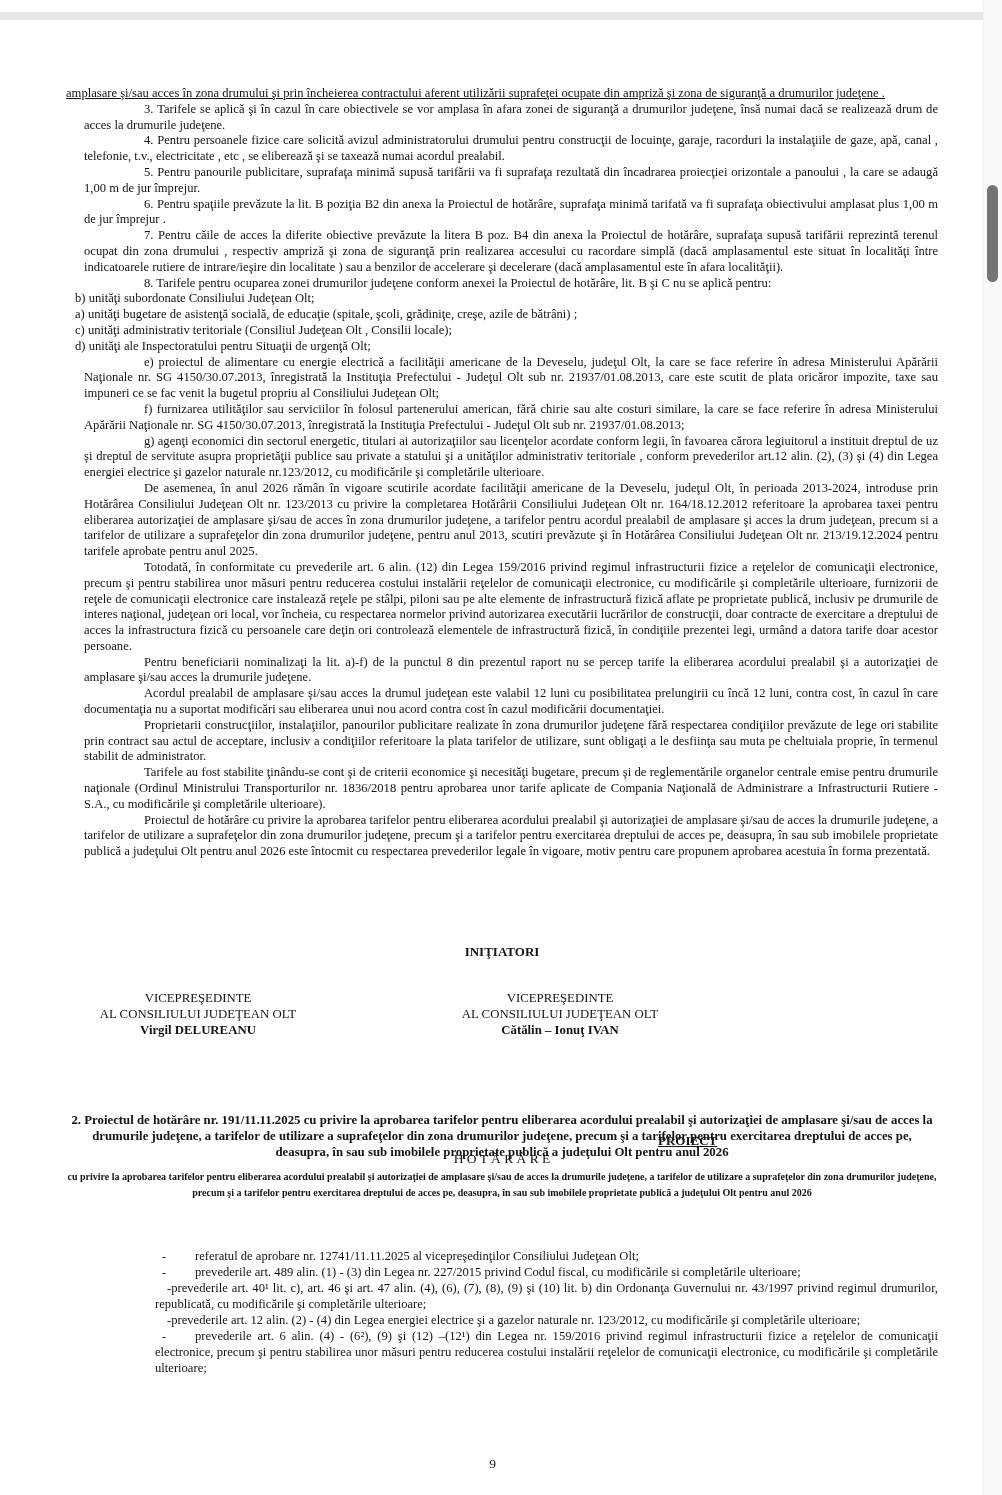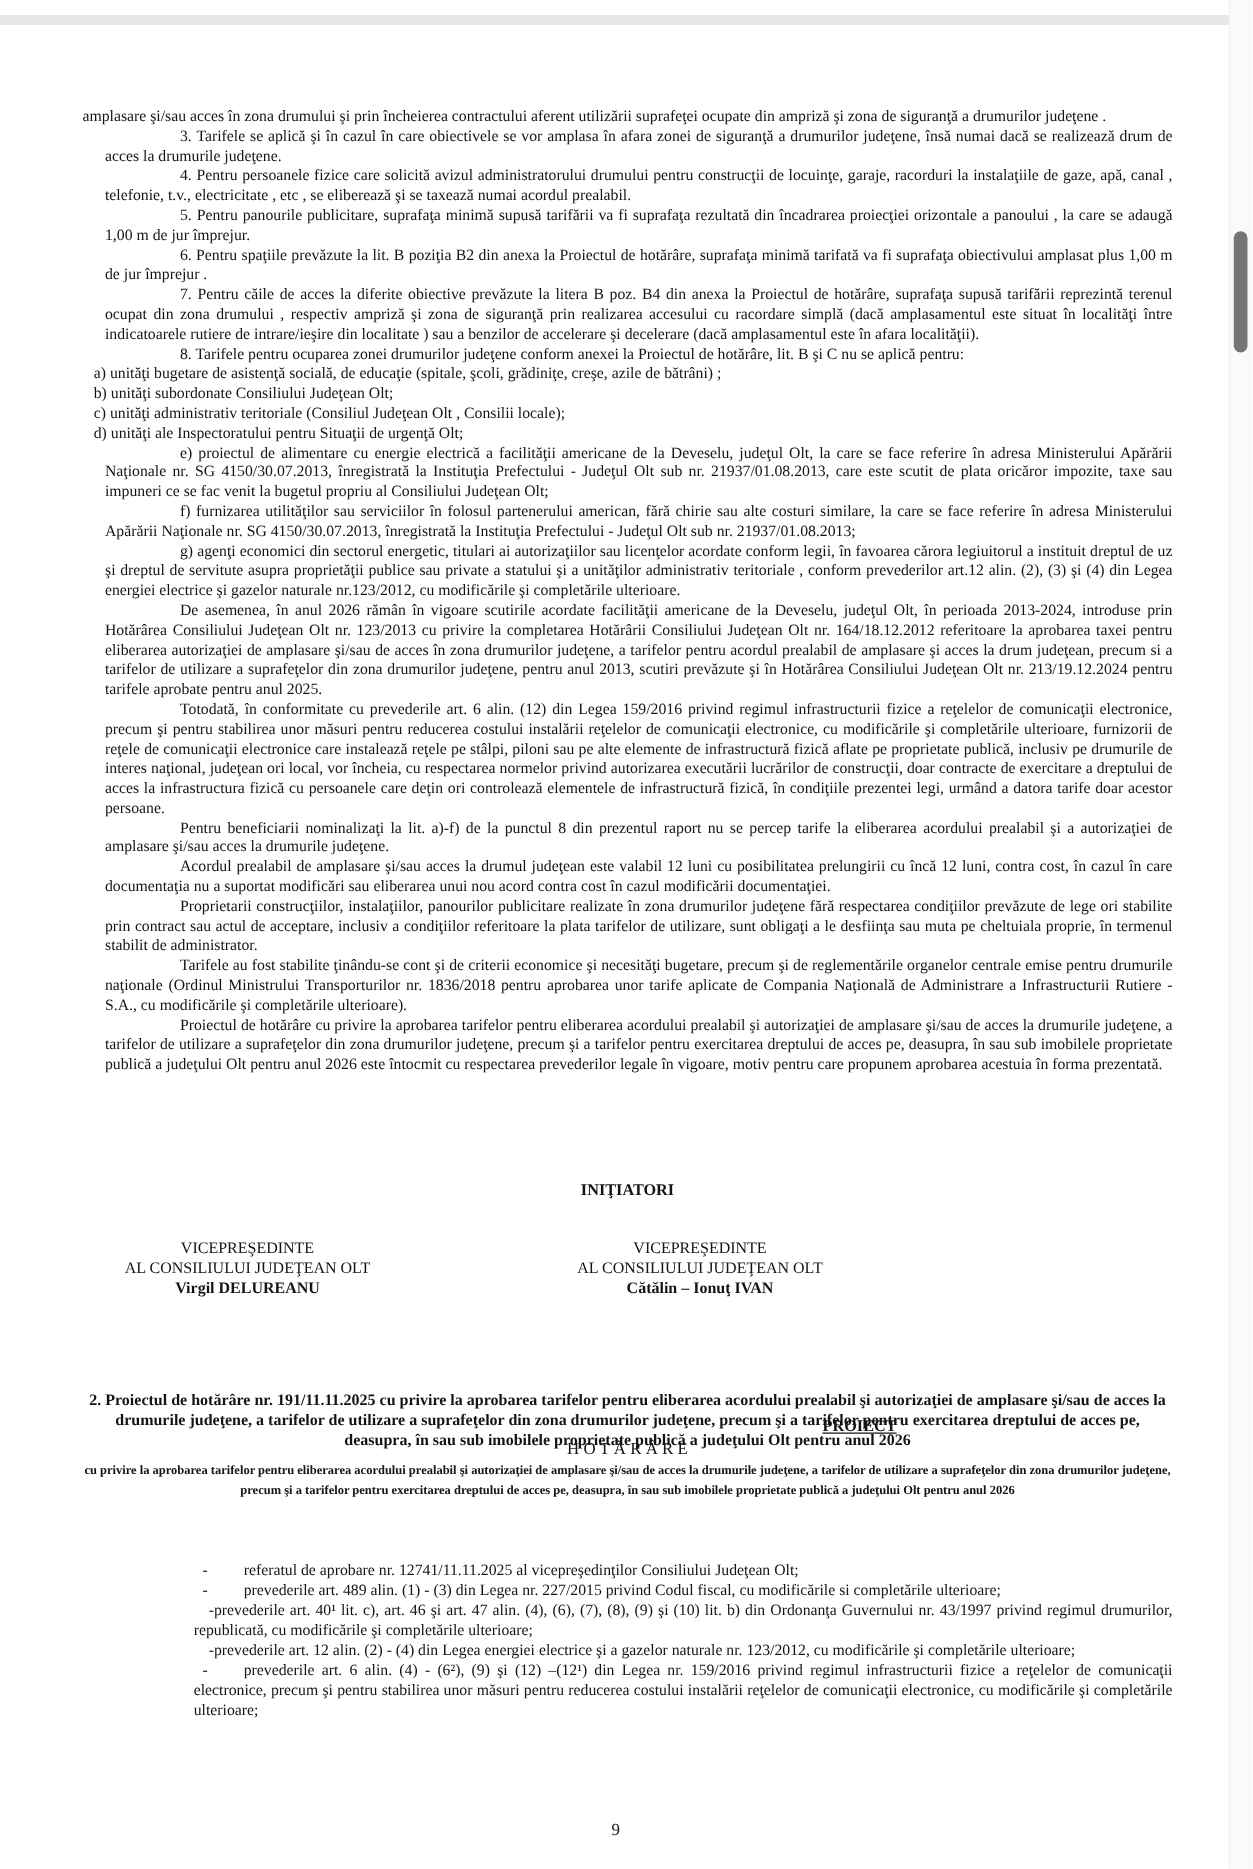--- a/index.html
+++ b/index.html
@@ -10,21 +10,21 @@
   }
   .topbar{position:absolute;left:0;top:12px;width:985px;height:8px;background:#e7e7e7;}
   .scroll-track{position:absolute;right:0;top:0;width:18px;height:1495px;background:#fafafa;border-left:1px solid #f1f1f1;}
   .scroll-thumb{position:absolute;left:3px;top:185px;width:11px;height:97px;background:#757575;border-radius:6px;}
 
   .page-body{
     position:absolute;left:66px;top:86px;width:872px;
     font-size:12.6px;line-height:15.8px;text-align:justify;
   }
   .para{text-indent:60px;margin-left:18px;}
-  .cont{text-indent:0;}
+  .cont{text-indent:0;text-decoration:underline;}
   .sub{text-indent:9px;}
 
   .initiators{position:absolute;left:66px;top:944px;width:872px;text-align:center;
     font-weight:bold;font-size:13px;}
   .sig{position:absolute;top:990px;text-align:center;font-size:12.8px;line-height:16px;}
   .sig-left{left:66px;width:264px;}
   .sig-right{left:448px;width:224px;}
   .sig .name{font-weight:bold;font-family:Liberation Serif, serif;}
 
   .section2{position:absolute;left:66px;top:1072px;width:872px;text-align:center;
@@ -55,22 +55,22 @@
 </div>
 
 <div class="page-body">
   <div class="cont">amplasare şi/sau acces în zona drumului şi prin încheierea contractului aferent utilizării suprafeţei ocupate din ampriză şi zona de siguranţă a drumurilor judeţene .</div>
   <div class="para">3. Tarifele se aplică şi în cazul în care obiectivele se vor amplasa în afara zonei de siguranţă a drumurilor judeţene, însă numai dacă se realizează drum de acces la drumurile judeţene.</div>
   <div class="para">4.  Pentru persoanele fizice care solicită avizul administratorului drumului pentru construcţii de locuinţe, garaje, racorduri la instalaţiile de gaze, apă, canal , telefonie, t.v., electricitate , etc , se eliberează şi se taxează numai acordul prealabil.</div>
   <div class="para">5. Pentru panourile publicitare, suprafaţa minimă supusă tarifării va fi suprafaţa rezultată din încadrarea proiecţiei orizontale a panoului , la care se adaugă 1,00 m de jur împrejur.</div>
   <div class="para">6. Pentru spaţiile prevăzute la lit. B poziţia B2 din anexa la Proiectul de hotărâre, suprafaţa minimă tarifată va fi suprafaţa obiectivului amplasat plus 1,00 m de jur împrejur .</div>
   <div class="para">7. Pentru căile de acces la diferite obiective prevăzute la litera B poz. B4 din anexa la Proiectul de hotărâre, suprafaţa supusă tarifării reprezintă terenul ocupat din zona drumului , respectiv ampriză şi zona de siguranţă prin realizarea accesului cu racordare simplă  (dacă amplasamentul este situat în localităţi între indicatoarele rutiere de intrare/ieşire din localitate ) sau a benzilor de accelerare şi decelerare (dacă amplasamentul este în afara localităţii).</div>
   <div class="para">8. Tarifele pentru ocuparea zonei drumurilor judeţene conform anexei la Proiectul de hotărâre, lit. B şi C  nu se aplică pentru:</div>
+  <div class="sub">b) unităţi subordonate Consiliului Judeţean Olt;</div>
   <div class="sub">a) unităţi bugetare de asistenţă socială, de educaţie (spitale, şcoli, grădiniţe, creşe, azile de bătrâni) ;</div>
-  <div class="sub">b) unităţi subordonate Consiliului Judeţean Olt;</div>
   <div class="sub">c) unităţi administrativ teritoriale (Consiliul Judeţean Olt , Consilii locale);</div>
   <div class="sub">d) unităţi ale Inspectoratului pentru Situaţii de urgenţă Olt;</div>
   <div class="para">e) proiectul de alimentare cu energie electrică a facilităţii americane de la Deveselu, judeţul Olt, la care se face referire în adresa Ministerului Apărării Naţionale nr. SG 4150/30.07.2013, înregistrată la Instituţia Prefectului - Judeţul Olt sub nr. 21937/01.08.2013, care este scutit de plata oricăror impozite, taxe sau impuneri ce se fac venit la bugetul propriu al Consiliului Judeţean Olt;</div>
   <div class="para">f) furnizarea utilităţilor sau serviciilor în folosul partenerului american, fără chirie sau alte costuri similare, la care se face referire în adresa Ministerului Apărării Naţionale nr. SG 4150/30.07.2013, înregistrată la Instituţia Prefectului - Judeţul Olt sub nr. 21937/01.08.2013;</div>
   <div class="para">g) agenţi economici din sectorul energetic, titulari ai autorizaţiilor sau licenţelor acordate conform legii, în favoarea cărora legiuitorul a instituit dreptul de uz şi dreptul de servitute asupra proprietăţii publice sau private a statului şi a unităţilor administrativ teritoriale , conform prevederilor art.12 alin. (2), (3) şi (4) din Legea energiei electrice şi gazelor naturale nr.123/2012, cu modificările şi completările ulterioare.</div>
   <div class="para">De asemenea, în anul 2026 rămân în vigoare scutirile acordate facilităţii americane de la Deveselu, judeţul Olt, în perioada 2013-2024, introduse prin Hotărârea Consiliului Judeţean Olt nr. 123/2013 cu privire la completarea Hotărârii Consiliului Judeţean Olt nr. 164/18.12.2012 referitoare la aprobarea taxei pentru eliberarea autorizaţiei de amplasare şi/sau de acces în zona drumurilor judeţene, a tarifelor pentru acordul prealabil de amplasare şi acces la drum judeţean, precum si a tarifelor de utilizare a suprafeţelor din zona drumurilor judeţene, pentru anul 2013, scutiri prevăzute şi în Hotărârea Consiliului Judeţean Olt nr. 213/19.12.2024 pentru tarifele aprobate pentru anul 2025.</div>
   <div class="para">Totodată, în conformitate cu prevederile art. 6 alin. (12) din Legea 159/2016 privind regimul infrastructurii fizice a reţelelor de comunicaţii electronice, precum şi pentru stabilirea unor măsuri pentru reducerea costului instalării reţelelor de comunicaţii electronice, cu modificările şi completările ulterioare, furnizorii de reţele de comunicaţii electronice care instalează reţele pe stâlpi, piloni sau pe alte elemente de infrastructură fizică aflate pe proprietate publică, inclusiv pe drumurile de interes naţional, judeţean ori local, vor încheia, cu respectarea normelor privind autorizarea executării lucrărilor de construcţii, doar contracte de exercitare a dreptului de acces la infrastructura fizică cu persoanele care deţin ori controlează elementele de infrastructură fizică, în condiţiile prezentei legi, urmând a datora tarife doar acestor persoane.</div>
   <div class="para">Pentru beneficiarii nominalizaţi la lit. a)-f) de la punctul 8 din prezentul raport nu se percep tarife la eliberarea acordului prealabil şi a autorizaţiei de amplasare şi/sau acces la drumurile judeţene.</div>
   <div class="para">Acordul prealabil de amplasare şi/sau acces la drumul judeţean este valabil 12 luni cu posibilitatea prelungirii cu încă 12 luni, contra cost, în cazul în care documentaţia nu a suportat modificări sau eliberarea unui nou acord contra cost în cazul modificării documentaţiei.</div>
   <div class="para">Proprietarii construcţiilor, instalaţiilor, panourilor publicitare realizate în zona drumurilor judeţene fără respectarea condiţiilor prevăzute de lege ori stabilite prin contract sau actul de acceptare, inclusiv a condiţiilor referitoare la plata tarifelor de utilizare, sunt obligaţi a le desfiinţa sau muta pe cheltuiala proprie, în termenul stabilit de administrator.</div>

